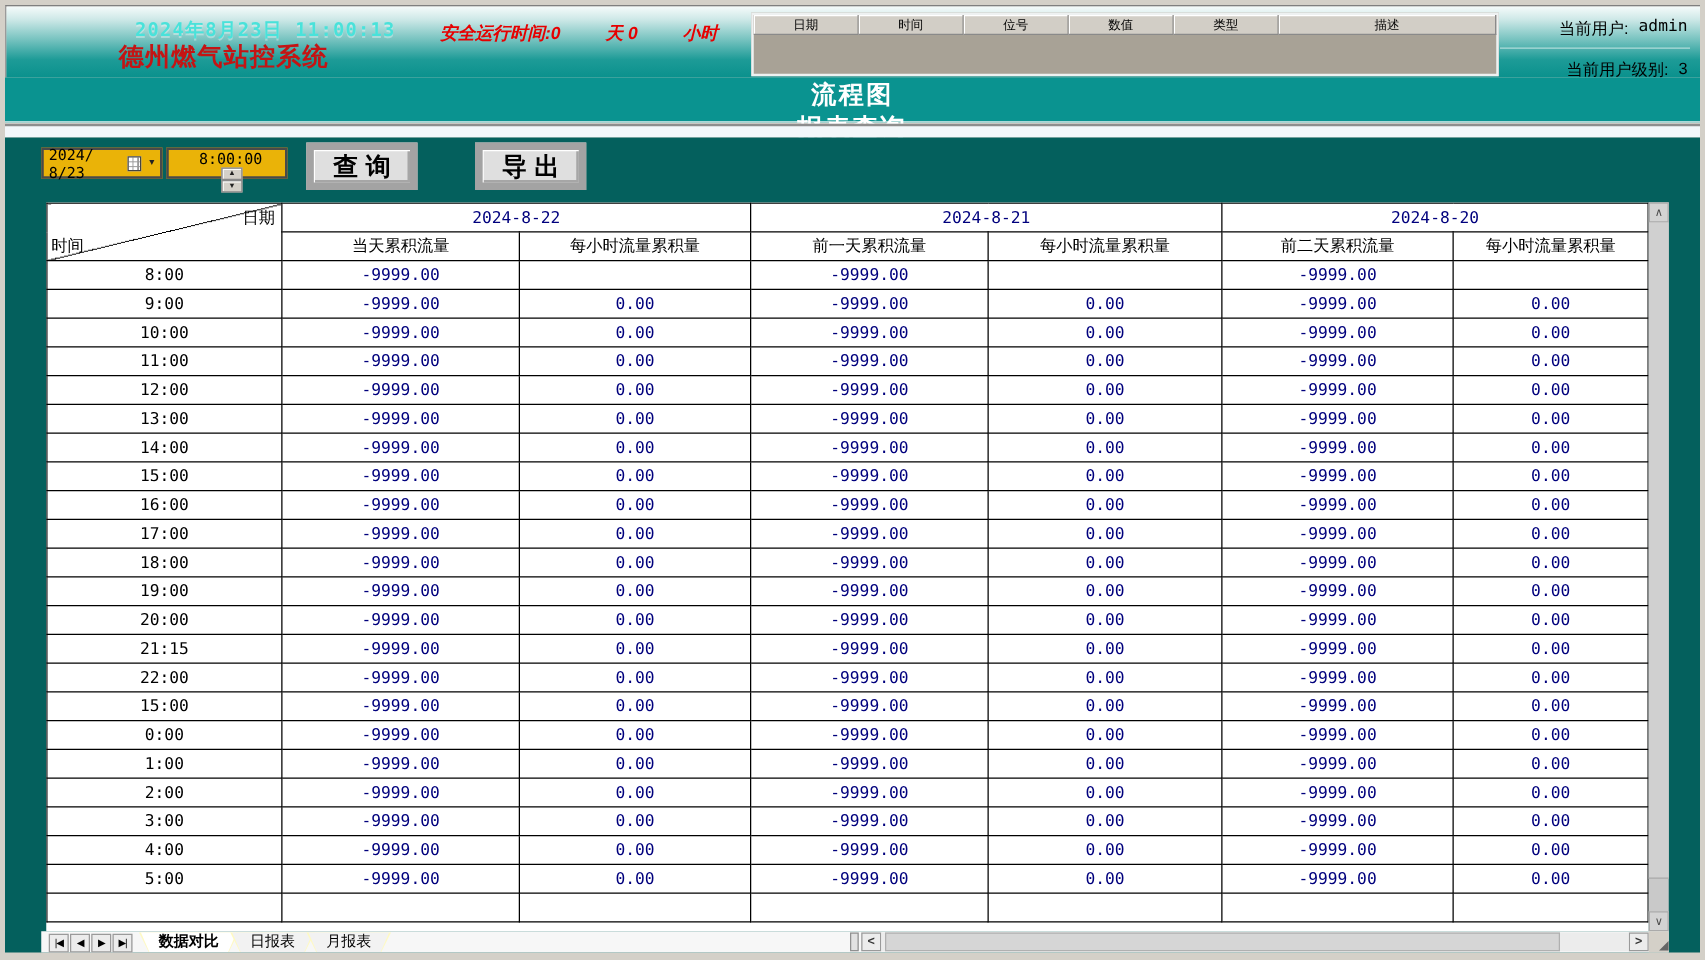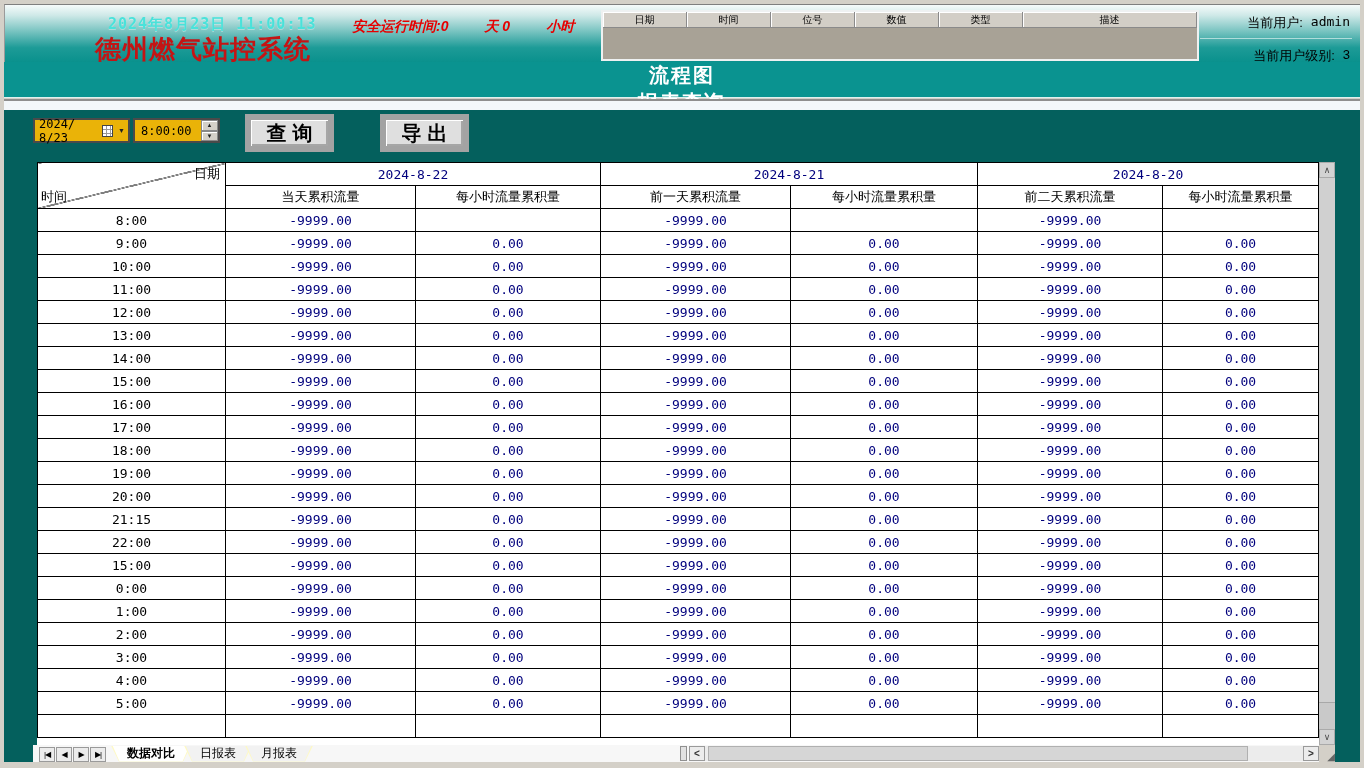--- a/index.html
+++ b/index.html
@@ -11,21 +11,21 @@
     position:absolute; left:4px; top:4px; width:1356px; height:58px;
     background:linear-gradient(to bottom,#f6fbfb 0%,#cfe9e8 18%,#7cc5c2 45%,#1d9b97 75%,#0a918d 100%);
     border-top:1px solid #7f7f7f; border-left:1px solid #9a9a9a;
   }
   .hdr-datetime{
     position:absolute; left:103px; top:10px; font-size:15px; font-weight:bold;
     color:#49e2da; letter-spacing:1px; font-family:"DejaVu Sans Mono", monospace;
     text-shadow:0 1px 0 rgba(255,255,255,.35);
   }
   .hdr-title{
-    position:absolute; left:90px; top:27px; font-size:26px; font-weight:bold;
+    position:absolute; left:90px; top:27px; font-size:20px; font-weight:bold;
     color:#c41414; letter-spacing:1px; font-family:"DejaVu Serif", serif;
   }
   .safety{ position:absolute; left:347px; top:13px; display:flex; gap:36px;
     color:#e60000; font-weight:bold; font-size:14px;font-style:italic; }
   .alarm-grid{
     position:absolute; left:596px; top:5px; width:598px; height:51px;
     background:#a8a296; border:2px solid #eef1f1;
   }
   .alarm-grid-header{ display:flex; height:16px; }
   .alarm-col{
@@ -53,21 +53,21 @@
     background:#f3f7fa; border-top:2px solid #8e8e8e; }
 
   
   .content{ position:absolute; left:4px; top:110px; width:1356px; height:652px; background:#04605d; }
 
   .date-picker,.time-picker{
     position:absolute; top:8px; height:25px; background:#eab308;
     border:2px solid #4a4a4a; display:flex; align-items:center; font-size:12px; color:#000;
   }
   .date-picker{ left:29px; width:97px; padding-left:4px; }
-  .time-picker{ left:129px; width:87px; padding-left:6px; }
+  .time-picker{ left:129px; width:97px; padding-left:6px;flex-direction:column; }
   .picker-value{ flex:1 1 auto; font-family:"DejaVu Sans Mono", monospace; }
   .calendar-icon{ width:13px; height:12px; border:1px solid #444; margin-right:2px;
     background:
       repeating-linear-gradient(to right, transparent 0 3px, #999 3px 4px),
       repeating-linear-gradient(to bottom, transparent 0 3px, #999 3px 4px), #fff; }
   .dp-arrow{ font-size:7px; color:#222; padding:0 3px; cursor:pointer; }
   .spinner{ display:flex; flex-direction:column; width:17px; height:21px; margin-left:2px; }
   .spin-btn{ flex:1; background:#d4d0c8; border:1px solid #888;
     box-shadow:inset 1px 1px 0 #fff; font-size:6px; color:#222; line-height:8px; text-align:center; cursor:pointer; }
 

